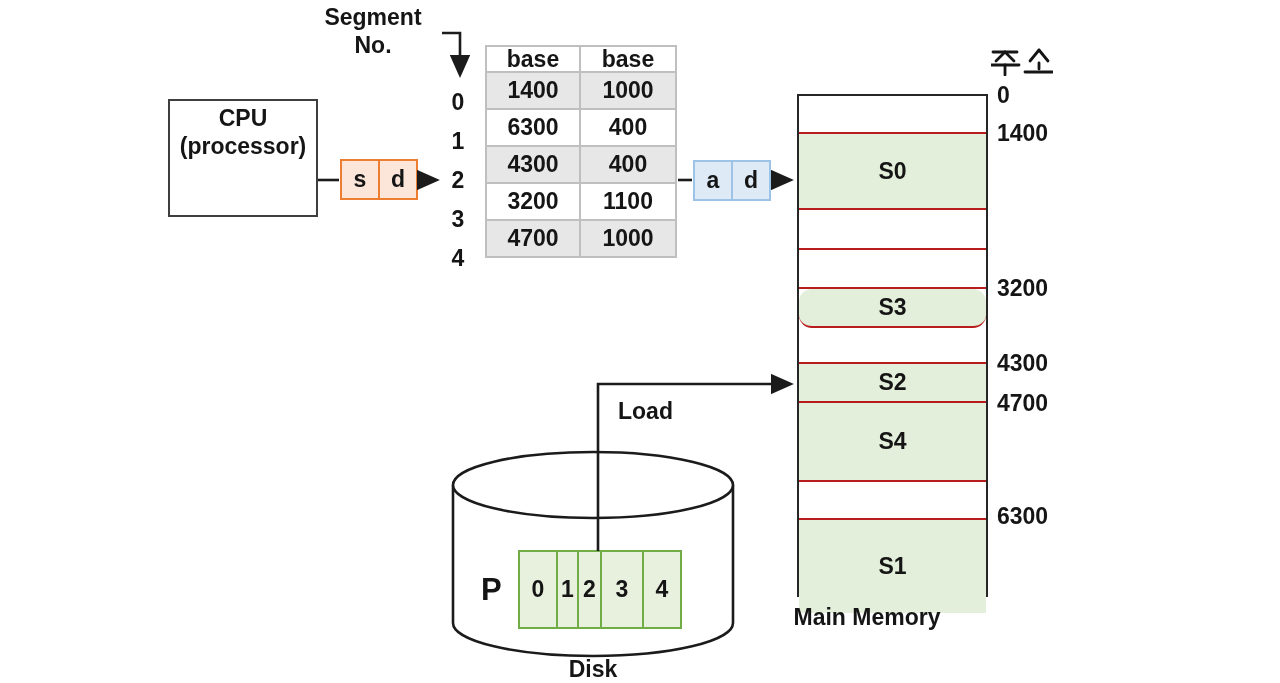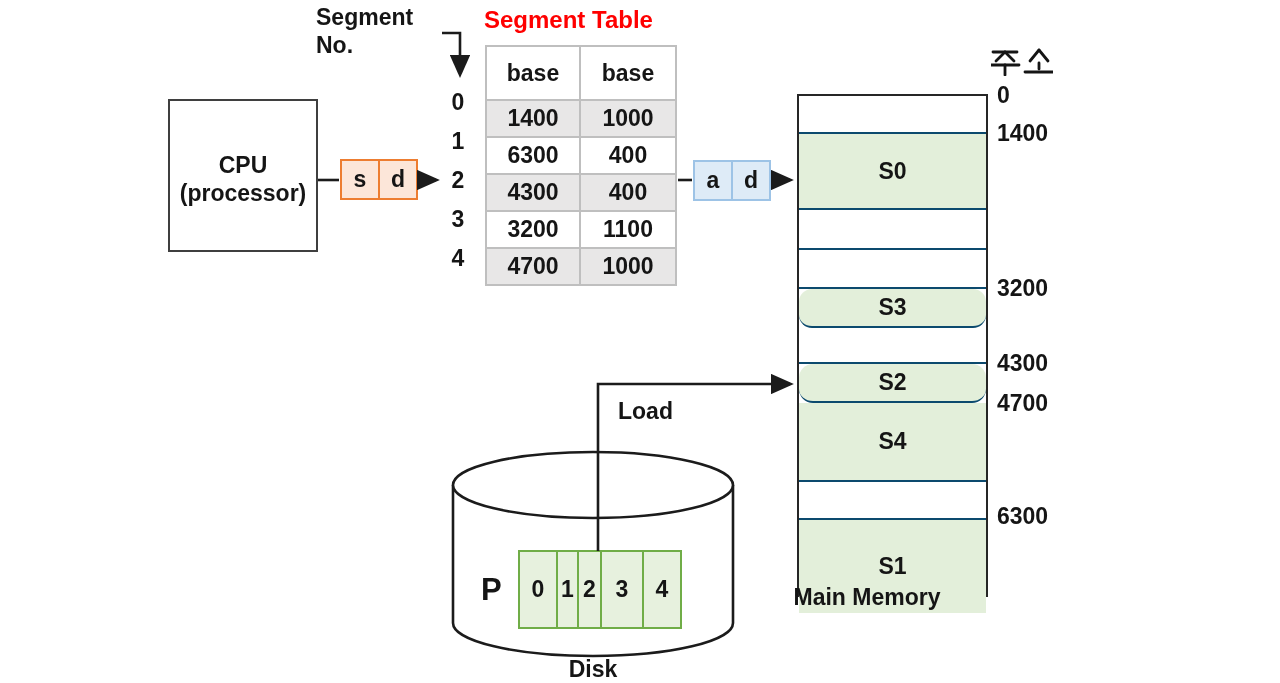--- a/index.html
+++ b/index.html
@@ -4,56 +4,56 @@
 <style>
   html,body{margin:0;padding:0;background:#ffffff;}
   .stage{
     position:relative;width:1280px;height:683px;background:#ffffff;overflow:hidden;
     font-family:"Liberation Sans","DejaVu Sans",sans-serif;color:#151515;
   }
   .abs{position:absolute;}
   .txt{font-weight:700;font-size:23px;line-height:1.2;white-space:nowrap;}
 
   
-  .cpu-box{left:168px;top:99px;width:150px;height:153px;border:2px solid #3f3f3f;
-    display:flex;flex-direction:column;align-items:center;justify-content:center;
+  .cpu-box{left:168px;top:99px;width:150px;height:118px;border:2px solid #3f3f3f;
+    display:flex;flex-direction:column;align-items:center;
     transform:none;box-sizing:border-box;}
   .cpu-box .inner{transform:translateY(4px);text-align:center;}
 
   
-  .segno{left:316px;top:4px;width:114px;}
+  .segno{left:316px;top:4px;width:114px;text-align:center;}
 
   
   .reg{display:flex;box-sizing:border-box;width:78px;height:41px;}
   .reg-orange{left:340px;top:159px;border:2px solid #ED7D31;background:#FCE6D9;}
   .reg-blue{left:693px;top:160px;border:2px solid #9DC3E6;background:#DEEBF7;}
   .reg .cell{flex:1;display:flex;align-items:center;justify-content:center;
     font-weight:700;font-size:23px;}
   .reg-orange .cell + .cell{border-left:2px solid #ED7D31;}
   .reg-blue .cell + .cell{border-left:2px solid #9DC3E6;}
 
   
   .table-title{left:484px;top:6px;font-weight:700;font-size:24px;color:#FF0000;white-space:nowrap;}
   .seg-table{left:485px;top:45px;width:192px;border:2px solid #BFBFBF;box-sizing:border-box;
     display:grid;grid-template-columns:1fr 1fr;}
   .seg-table .tcell{height:37px;display:flex;align-items:center;justify-content:center;
     font-weight:700;font-size:23px;border-top:2px solid #BFBFBF;box-sizing:border-box;}
   .seg-table .tcell:nth-child(odd){border-right:2px solid #BFBFBF;}
-  .seg-table .tcell.hdr{border-top:none;height:52px;background:#ffffff;}
+  .seg-table .tcell.hdr{border-top:none;height:24px;background:#ffffff;}
   .seg-table .tcell.shade{background:#E8E7E7;}
   .row-idx{width:26px;text-align:center;font-weight:700;font-size:23px;left:445px;}
 
   
   .memory{left:797px;top:94px;width:191px;height:503px;border:2px solid #262626;box-sizing:border-box;}
-  .mseg{box-sizing:border-box;border-bottom:2px solid #0c4a6e;display:flex;align-items:center;
+  .mseg{box-sizing:border-box;border-bottom:2px solid #b91c1c;display:flex;align-items:center;
     justify-content:center;font-weight:700;font-size:23px;background:#ffffff;}
   .mseg.last{border-bottom:none;}
   .mseg.green{background:#E3EFDA;}
   .addr{left:997px;height:30px;line-height:30px;font-weight:700;font-size:23px;white-space:nowrap;}
-  .mem-caption{left:767px;top:584px;width:200px;text-align:center;}
+  .mem-caption{left:767px;top:604px;width:200px;text-align:center;}
 
   
   .disk-cells{left:518px;top:550px;display:flex;}
   .dcell{box-sizing:border-box;height:79px;border:2px solid #70AD47;background:#E7F1DE;
     display:flex;align-items:center;justify-content:center;font-weight:700;font-size:23px;}
   .dcell + .dcell{margin-left:-2px;}
   .p-label{left:481px;top:572px;font-weight:700;font-size:31px;}
   .load-label{left:618px;top:398px;}
   .disk-caption{left:543px;top:656px;width:100px;text-align:center;}
 
@@ -75,21 +75,20 @@
   <div class="abs segno">
     <div class="txt">Segment</div>
     <div class="txt">No.</div>
   </div>
 
   <div class="abs reg reg-orange">
     <span class="cell">s</span>
     <span class="cell">d</span>
   </div>
 
-  <div class="abs table-title">Segment Table</div>
 
   <div class="abs seg-table">
     <div class="tcell hdr">base</div>
     <div class="tcell hdr">base</div>
 
     <div class="tcell shade">1400</div>
     <div class="tcell shade">1000</div>
     <div class="tcell">6300</div>
     <div class="tcell">400</div>
     <div class="tcell shade">4300</div>
@@ -123,21 +122,21 @@
       </div>
     <div class="mseg" style="height:39px;">
         <span></span>
       </div>
     <div class="mseg green" style="height:39px;border-radius:13px;">
         <span>S3</span>
       </div>
     <div class="mseg" style="height:36px;">
         <span></span>
       </div>
-    <div class="mseg green" style="height:39px;border-radius:14px;">
+    <div class="mseg green" style="height:39px;">
         <span>S2</span>
       </div>
     <div class="mseg green" style="height:79px;text-align:right;">
         <span>S4</span>
       </div>
     <div class="mseg" style="height:38px;">
         <span></span>
       </div>
     <div class="mseg green last" style="height:93px;">
         <span>S1</span>

